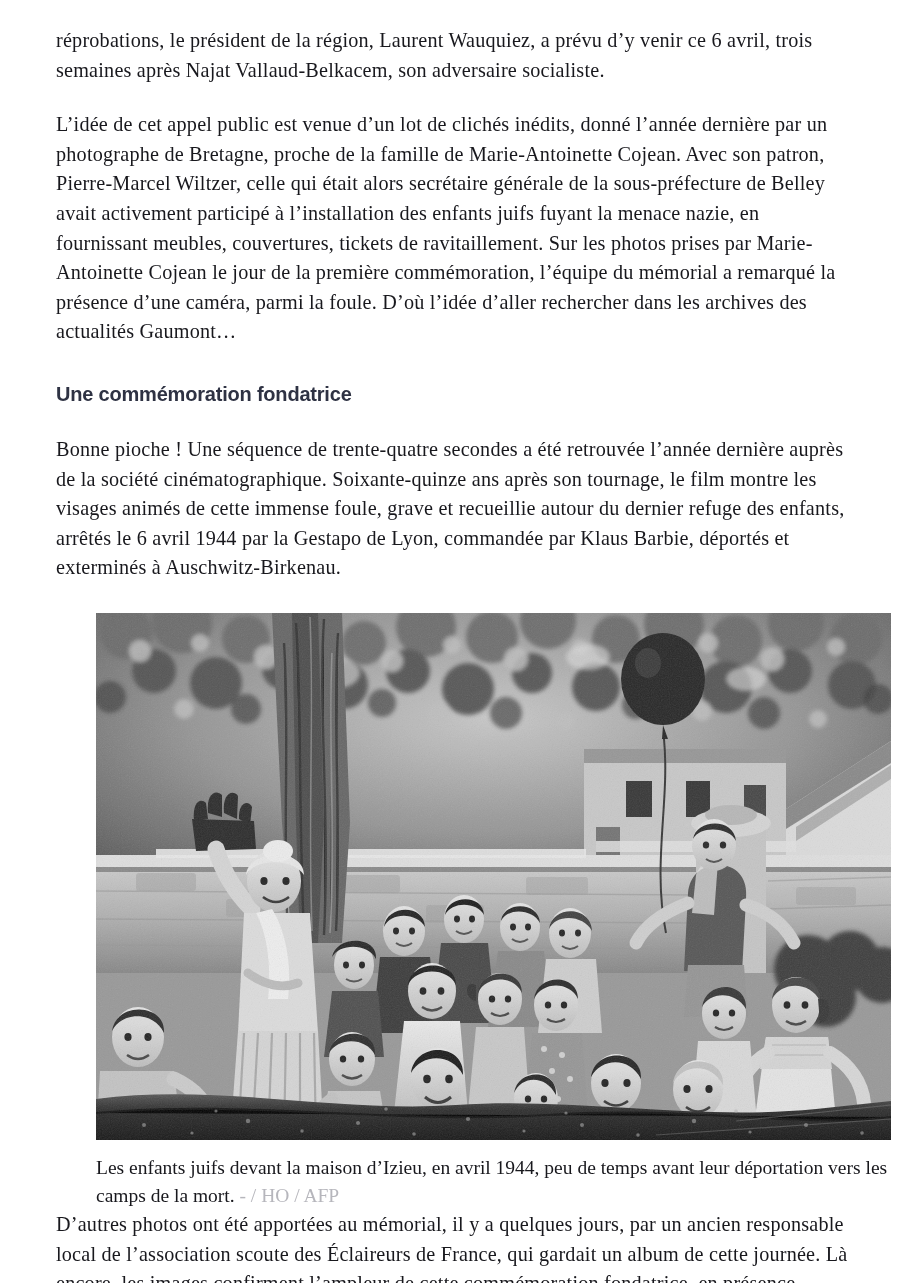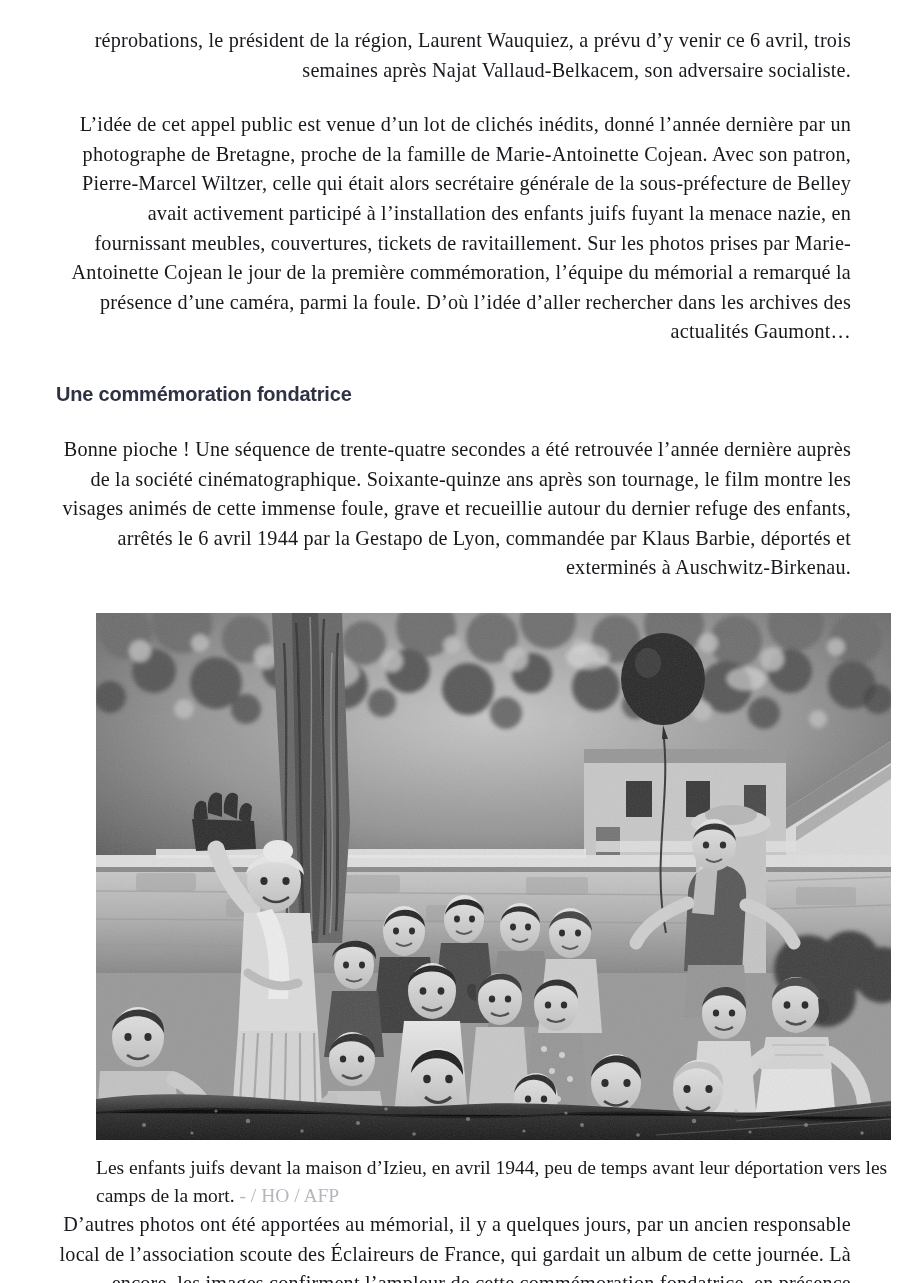--- a/index.html
+++ b/index.html
@@ -24,21 +24,21 @@
   }
   .article {
     padding-top: 26px;
   }
   p.body-par {
     font-family: "Liberation Serif", "DejaVu Serif", serif;
     font-size: 20.2px;
     line-height: 29.6px;
     color: #18181d;
     margin: 0 0 25px 0;
-    text-align: right;
+    text-align: left;
     letter-spacing: 0.01em;
   }
   h2.section-title {
     font-family: "Liberation Sans", "DejaVu Sans", sans-serif;
     font-size: 20px;
     line-height: 38px;
     font-weight: bold;
     color: #2e3243;
     margin: 28px 0 22px 0;
     letter-spacing: -0.01em;

